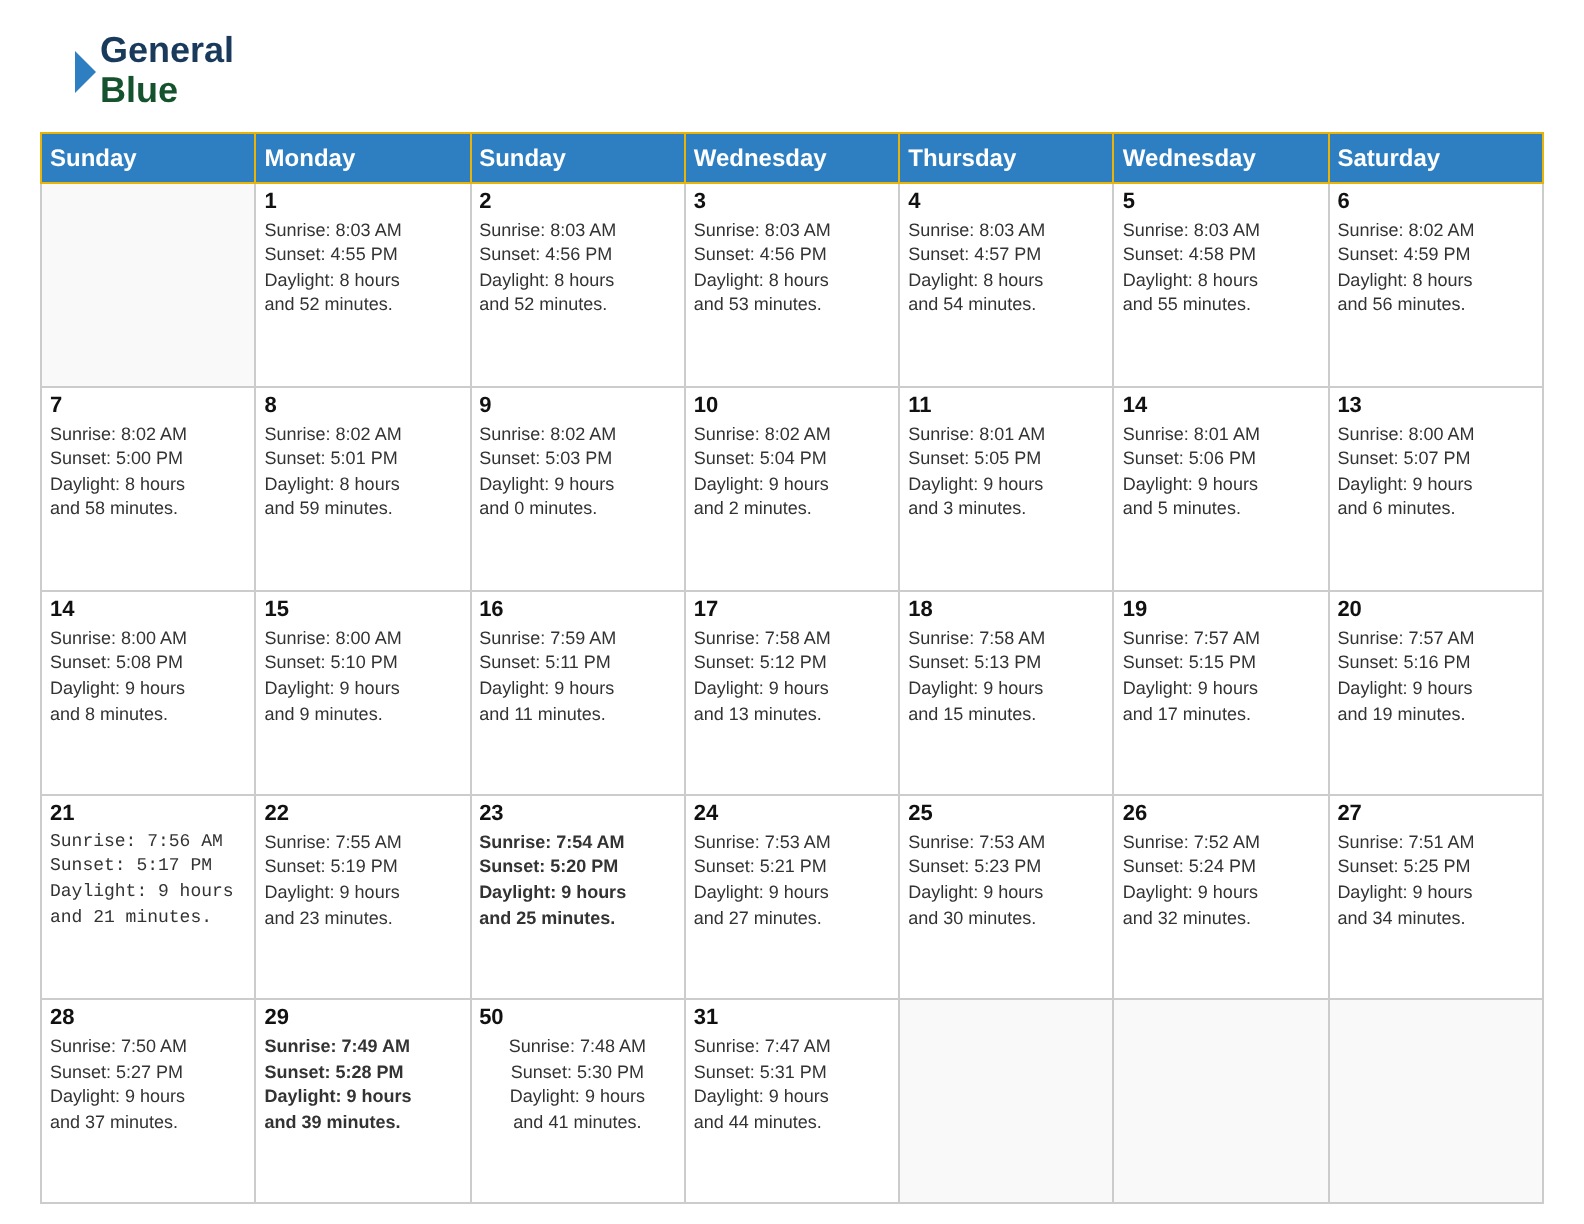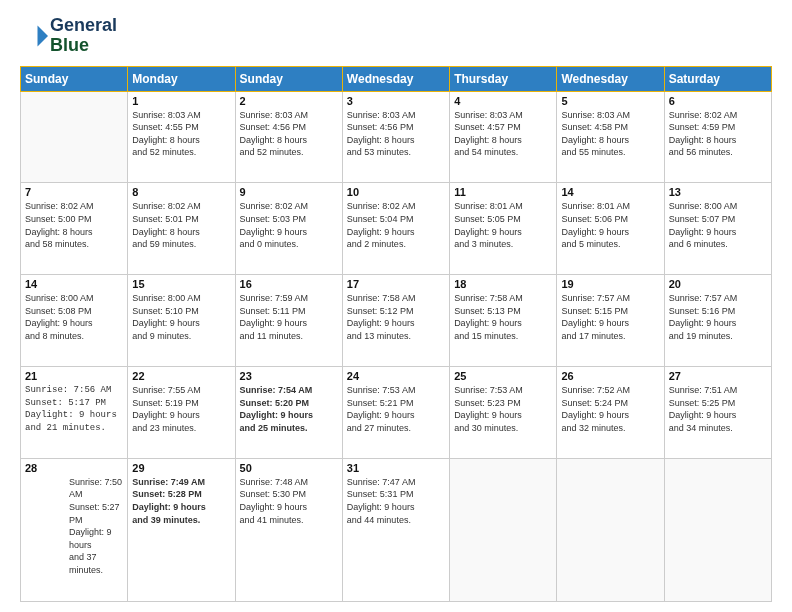--- a/index.html
+++ b/index.html
@@ -318,35 +318,35 @@
             <span class="day-num">27</span>
             <div class="day-info" style="white-space: pre-line;">Sunrise: 7:51 AM
 Sunset: 5:25 PM
 Daylight: 9 hours
 and 34 minutes.</div>
           </td>
         </tr>
         <tr>
           <td>
             <span class="day-num">28</span>
-            <div class="day-info" style="white-space: pre-line; margin-left: 44px;">Sunrise: 7:50 AM
+            <div class="day-info" style="white-space: pre-line;">Sunrise: 7:50 AM
 Sunset: 5:27 PM
 Daylight: 9 hours
 and 37 minutes.</div>
           </td>
           <td>
             <span class="day-num">29</span>
             <div class="day-info" style="white-space: pre-line; font-weight: bold;">Sunrise: 7:49 AM
 Sunset: 5:28 PM
 Daylight: 9 hours
 and 39 minutes.</div>
           </td>
           <td>
             <span class="day-num">50</span>
-            <div class="day-info" style="white-space: pre-line;">Sunrise: 7:48 AM
+            <div class="day-info" style="white-space: pre-line; text-align: center;">Sunrise: 7:48 AM
 Sunset: 5:30 PM
 Daylight: 9 hours
 and 41 minutes.</div>
           </td>
           <td>
             <span class="day-num">31</span>
             <div class="day-info" style="white-space: pre-line;">Sunrise: 7:47 AM
 Sunset: 5:31 PM
 Daylight: 9 hours
 and 44 minutes.</div>

